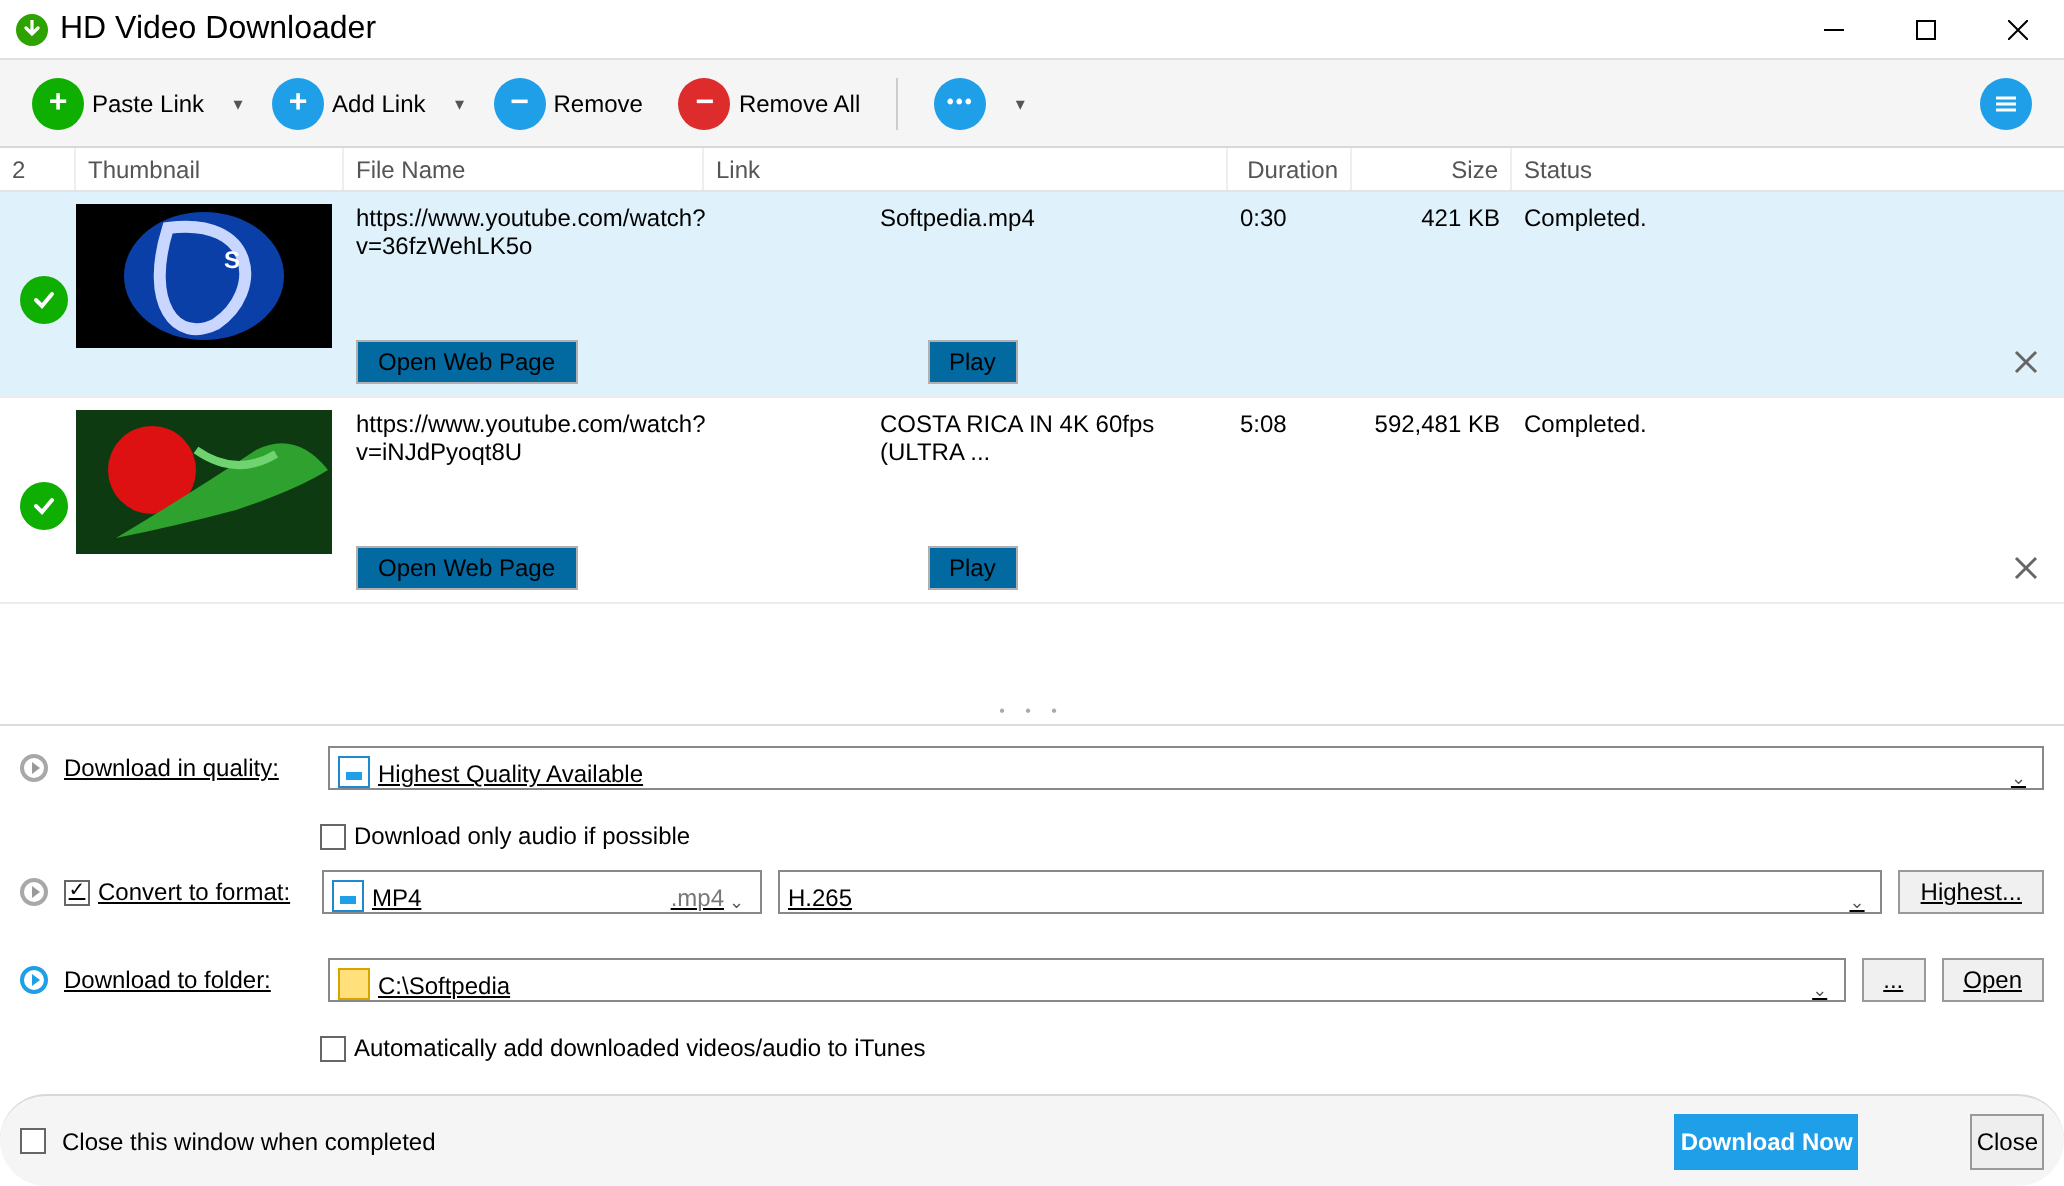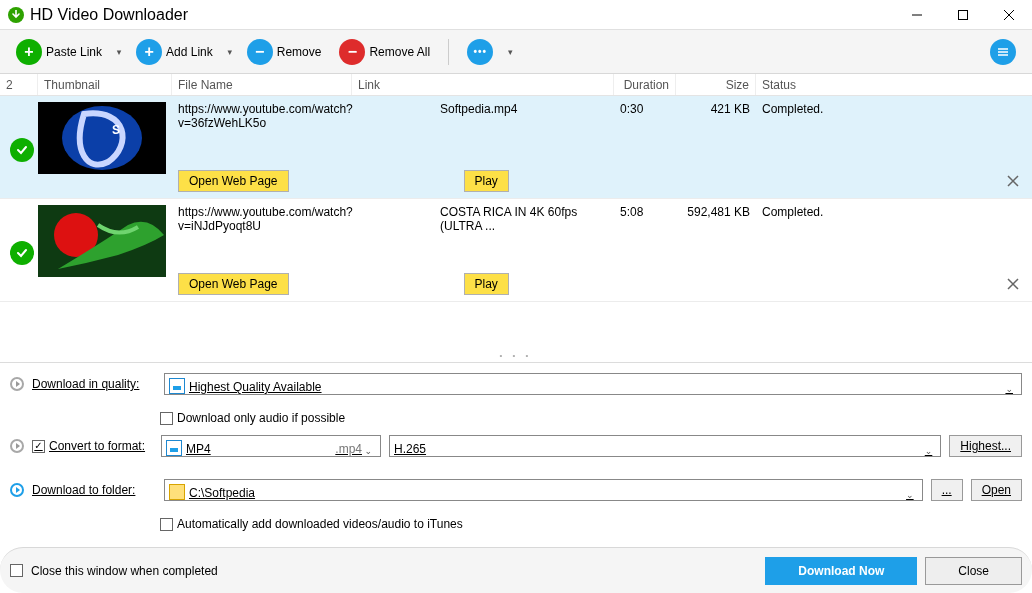--- a/index.html
+++ b/index.html
@@ -44,21 +44,21 @@
 .r-thumb { width: 134px; }
 .thumb-box { width: 128px; height: 72px; background: #000; display: flex; align-items: center; justify-content: center; overflow: hidden; }
 .r-main { flex: 1; display: flex; flex-direction: column; gap: 40px; padding-bottom: 6px; }
 .r-top { display: flex; }
 .r-link { width: 262px; padding: 0 6px; color: #000; }
 .r-file { width: 180px; padding: 0 6px; }
 .r-dur  { width: 62px; padding: 0 6px; }
 .r-size { width: 80px; padding: 0 6px; text-align: right; }
 .r-stat { width: 168px; padding: 0 6px; }
 .r-bot { display: flex; gap: 0; }
-.smallbtn { padding: 3px 10px; border: 1px solid #b0b0b0; background: #fde047; cursor: pointer; font-size: 12px; }
+.smallbtn { padding: 3px 10px; border: 1px solid #b0b0b0; background: #0369a1; cursor: pointer; font-size: 12px; }
 .r-bot .smallbtn:first-child { margin-left: 6px; }
 .r-bot .playbtn { margin-left: 175px; }
 .row-x { position: absolute; right: 10px; bottom: 8px; width: 18px; height: 18px; display: flex; align-items: center; justify-content: center; cursor: pointer; color: #666; }
 
 
 .midspace { flex: 1; display: flex; align-items: flex-end; justify-content: center; padding-bottom: 2px; color: #aaa; letter-spacing: 4px; font-size: 8px; }
 
 
 .settings { border-top: 1px solid #dcdcdc; background: #fff; padding: 10px 10px 6px 10px; }
 .srow { display: flex; align-items: center; margin-bottom: 16px; gap: 8px; text-decoration: underline; }
@@ -73,21 +73,21 @@
 .select .sdrop { margin-left: auto; font-size: 9px; color: #555; padding: 0 4px; }
 .select .sext { margin-left: auto; color: #777; margin-right: 14px; }
 .subrow { display: flex; align-items: center; margin: 4px 0 10px 150px; gap: 4px; }
 .checkbox { width: 13px; height: 13px; border: 1px solid #666; display: flex; align-items: center; justify-content: center; background: #fff; }
 .checkbox.checked::after { content: "✓"; font-size: 10px; line-height: 10px; }
 .sbtn { height: 22px; padding: 0 10px; border: 1px solid #999; background: #f0f0f0; cursor: pointer; display: flex; align-items: center; }
 
 
 .footer { height: 46px; border-top: 1px solid #d8d8d8; background: #f5f5f5; display: flex; align-items: center; padding: 0 10px; gap: 8px; border-radius: 23px; }
 .footer .right { margin-left: auto; display: flex; gap: 8px; }
-.btn { height: 28px; padding: 0 32px; border: 1px solid #999; background: #eee; cursor: pointer; display: flex; align-items: center; }
+.btn { height: 28px; padding: 0 2px; border: 1px solid #999; background: #eee; cursor: pointer; display: flex; align-items: center; margin-left: 48px; }
 .btn.primary { background: #1e9fe8; border-color: #1e9fe8; color: #fff; font-weight: 600; }
 </style>
 </head>
 <body>
 
 <div class="titlebar">
   <div class="app-icon">
     <svg width="10" height="10" viewBox="0 0 10 10">
         <path d="M5 0 v7 M2 4 l3 3 l3 -3" stroke="#fff" stroke-width="1.6" fill="none" stroke-linecap="round"></path>
       </svg>

